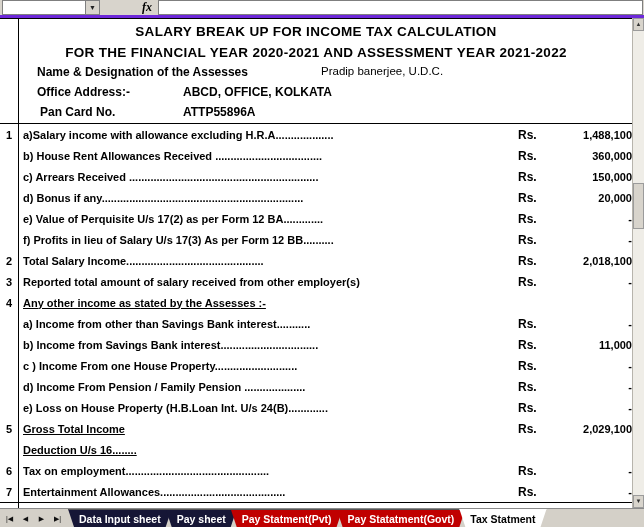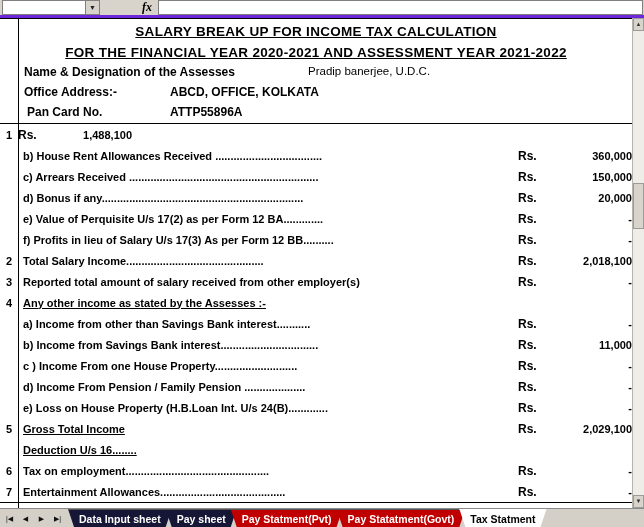--- a/index.html
+++ b/index.html
@@ -31,27 +31,27 @@
   
   .sheet{
     position:absolute; top:18px; left:0; right:12px; bottom:19px;
     background:#fff; border-top:1px solid #000; overflow:hidden;
   }
   .vline{ position:absolute; left:18px; top:0; bottom:0; width:1px; background:#000; }
 
   .titles{ padding-top:2px; text-align:center; }
   .title{
     font-weight:bold; font-size:13.5px; line-height:21px;
-    text-decoration:underline; letter-spacing:.3px; white-space:nowrap;
+    letter-spacing:.3px; white-space:nowrap;
   }
 
   .hdr{ border-bottom:1px solid #000; }
   .hrow{ position:relative; height:20px; }
   .hlabel,.hval{
-    position:absolute; top:2px; font-size:12px; font-weight:bold; white-space:nowrap;
+    position:absolute; top:2px; font-size:12px; font-weight:bold; white-space:nowrap;margin-left:13px;
   }
   .hval.normal{ font-weight:normal; font-size:11.5px; }
   .pos-a{ left:24px; } .pos-b{ left:27px; }
   .pos-nameval{ left:308px; } .pos-val{ left:170px; }
 
   .item-row{ display:flex; align-items:center; height:21px; }
   .item-row.topline{ border-top:1px solid #000; }
   .cell-num{ width:18px; flex:0 0 18px; text-align:center; font-weight:bold; font-size:11px; }
   .cell-text{
     flex:1; padding-left:5px; font-weight:bold; font-size:11px;
@@ -131,20 +131,21 @@
     </div>
     <div class="hrow">
       <span class="hlabel pos-b">Pan Card No.</span>
       <span class="hval pos-val">ATTP55896A</span>
     </div>
   </div>
 
   <div class="items">
   <div class="item-row">
     <div class="cell-num">1</div>
+    <div class="cell-text">a)Salary income with allowance excluding H.R.A...................</div>
     <div class="cell-rs">Rs.</div>
     <div class="cell-amount">1,488,100</div>
   </div>
 
   <div class="item-row">
     <div class="cell-num"></div>
     <div class="cell-text">b) House Rent Allowances Received ...................................</div>
     <div class="cell-rs">Rs.</div>
     <div class="cell-amount">360,000</div>
   </div>

